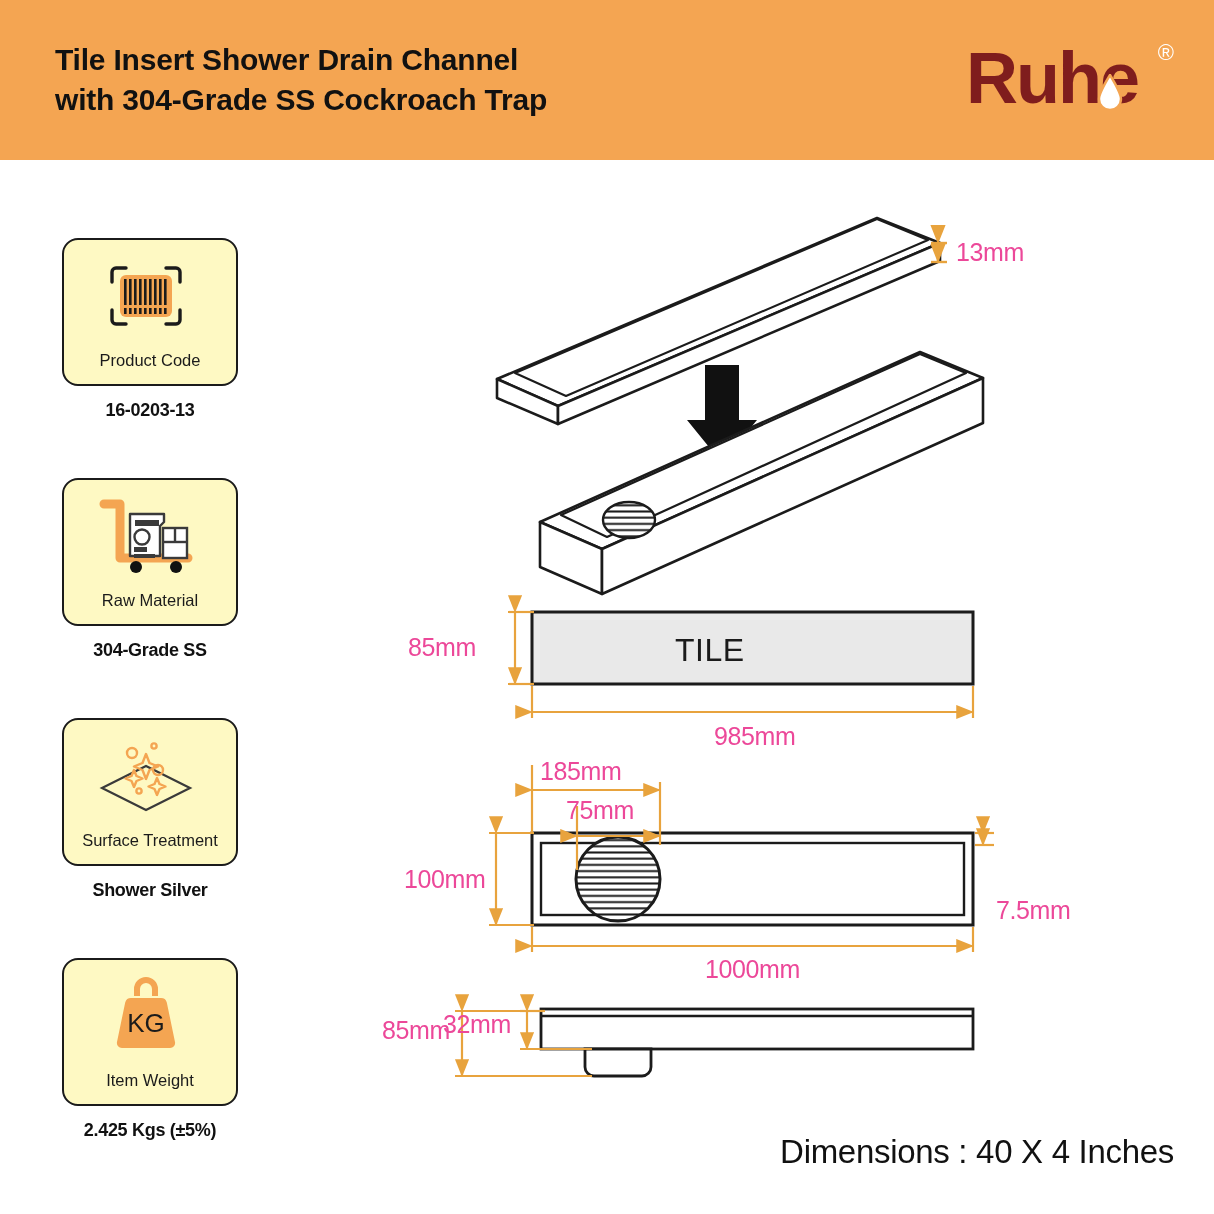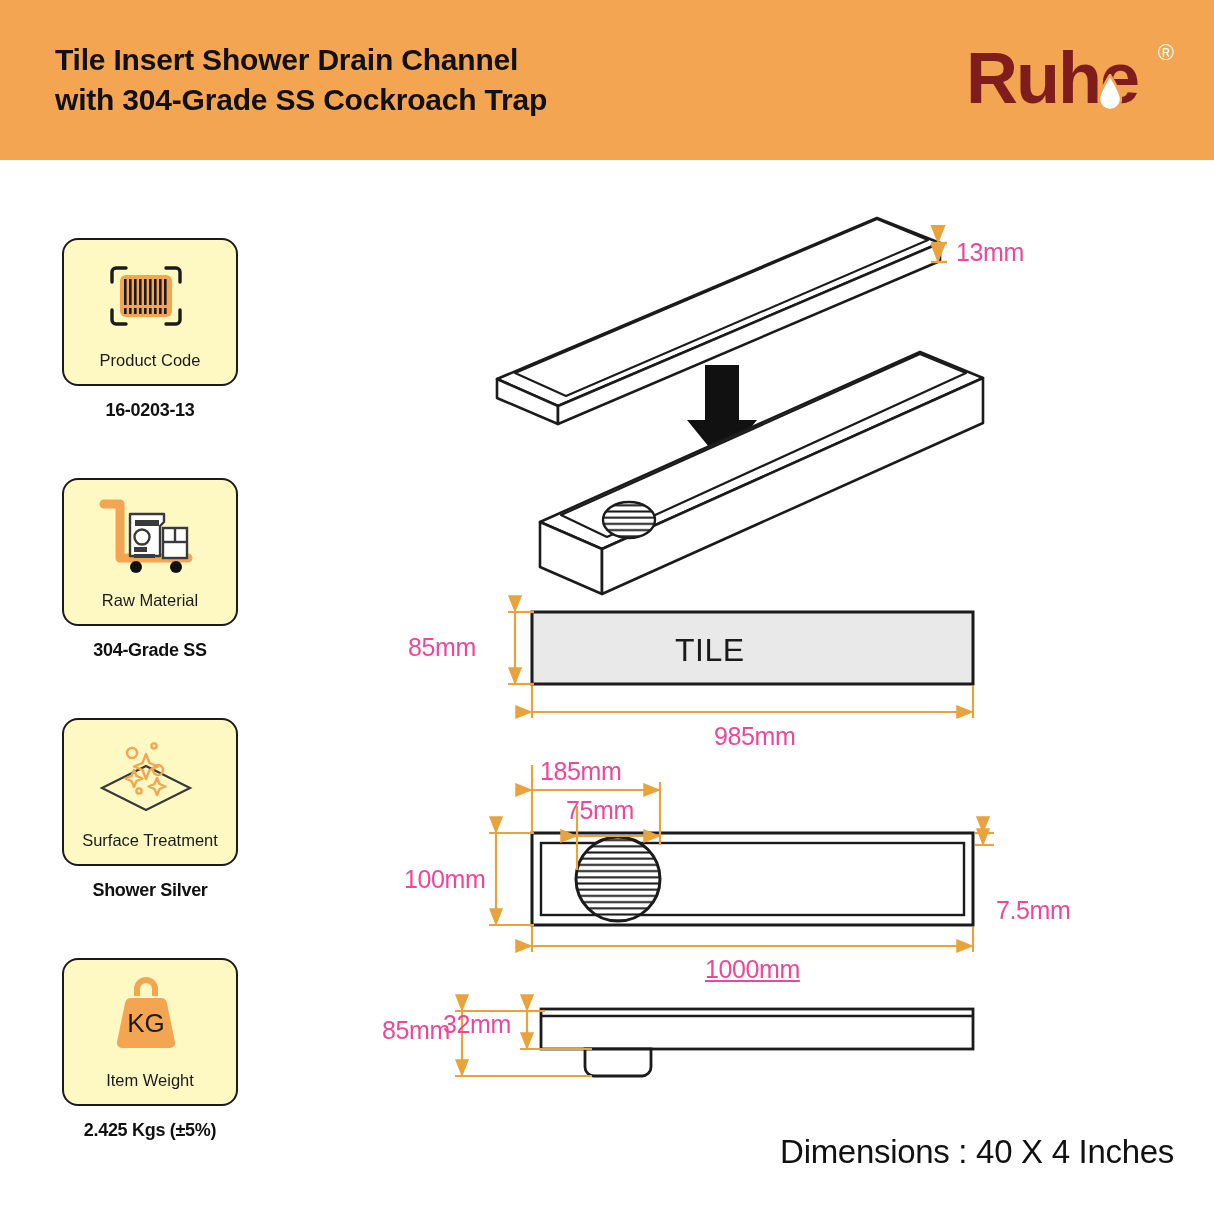--- a/index.html
+++ b/index.html
@@ -364,20 +364,20 @@
 
   <div id="tile-word">TILE</div>
 
   <div class="dim-label" style="left:408px; top:633px;">85mm</div>
   <div class="dim-label" style="left:714px; top:722px;">985mm</div>
 
   <div class="dim-label" style="left:540px; top:757px;">185mm</div>
   <div class="dim-label" style="left:566px; top:796px;">75mm</div>
   <div class="dim-label" style="left:404px; top:865px;">100mm</div>
   <div class="dim-label" style="left:996px; top:896px;">7.5mm</div>
-  <div class="dim-label" style="left:705px; top:955px;text-decoration:underline;">1000mm</div>
+  <div class="dim-label" style="left:705px; top:955px;">1000mm</div>
 
   <div class="dim-label" style="left:382px; top:1016px;">85mm</div>
   <div class="dim-label" style="left:443px; top:1010px;">32mm</div>
 
   <div id="footer-dims">Dimensions : 40 X 4 Inches</div>
 
 </div>
 
 </body></html>

